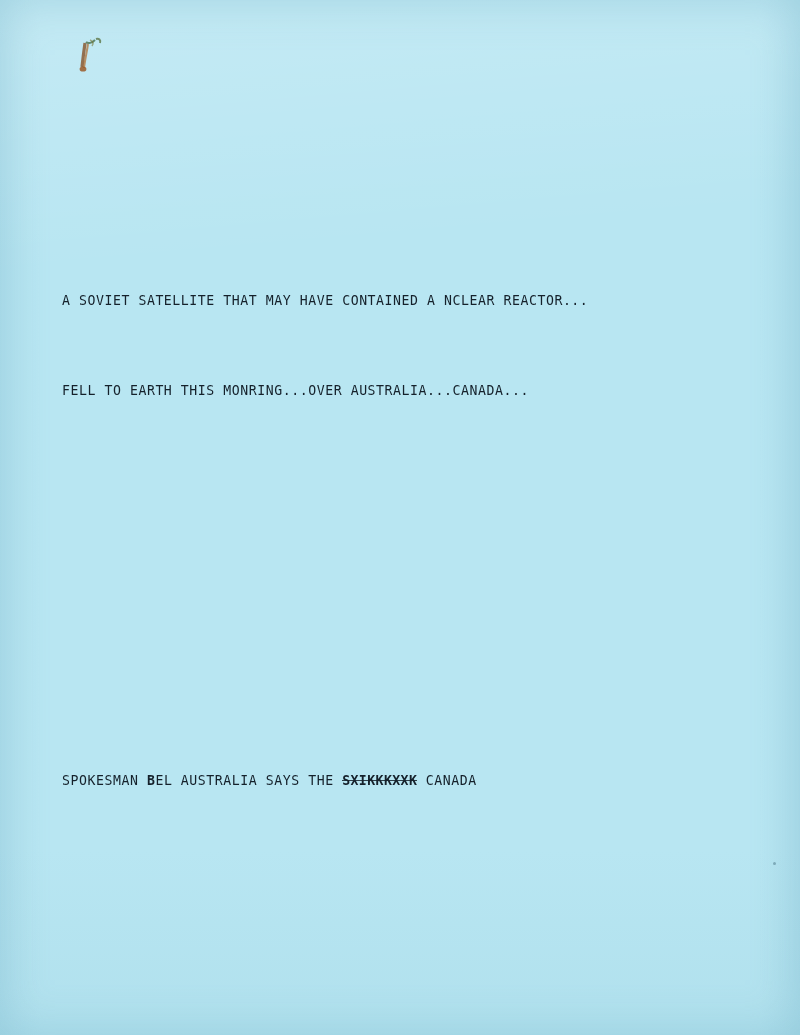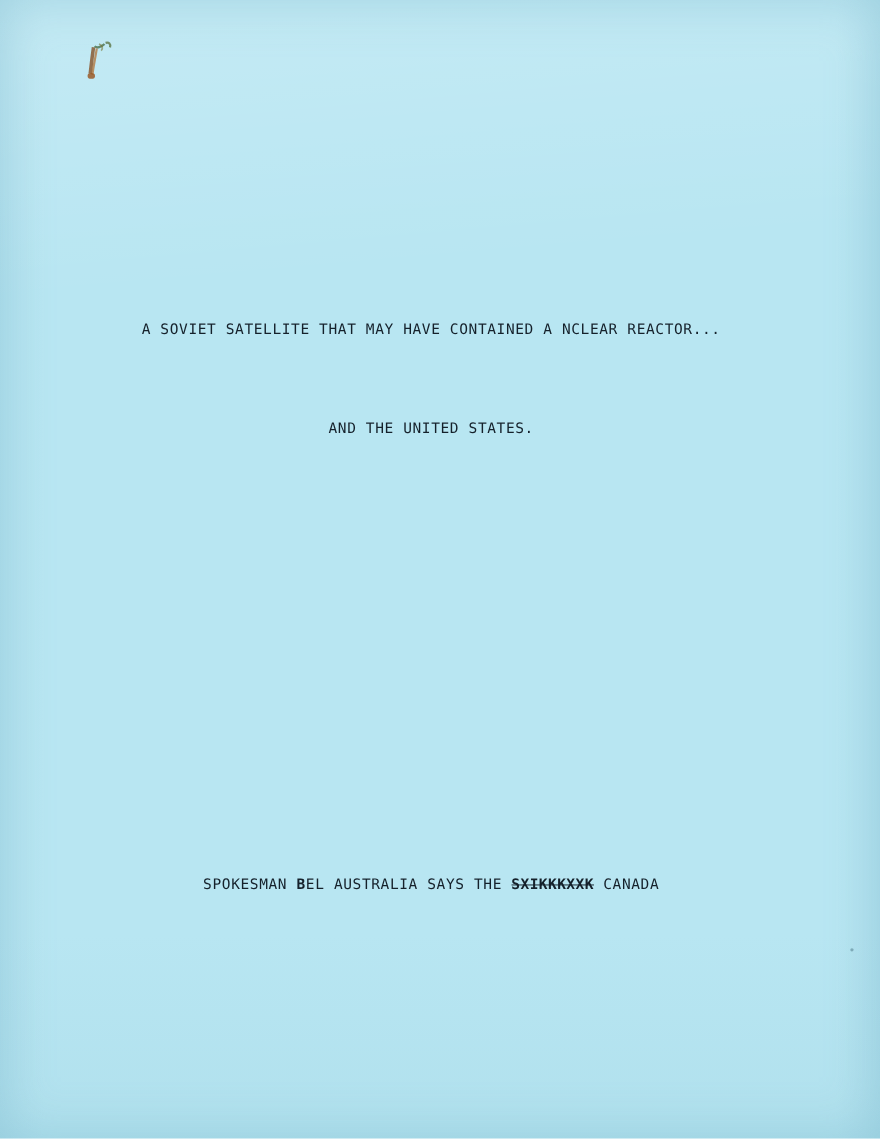--- a/index.html
+++ b/index.html
@@ -61,30 +61,28 @@
     margin: 0 0 0 0;
   }
   .gap {
     height: 30px;
   }
 
   .line {
     display: block;
     white-space: pre;
     position: relative;
-    text-align: center;
   }
 
   
   .struck {
     position: relative;
     display: inline-block;
     font-weight: 700;
     letter-spacing: 0.4px;
-    margin-top: 24px;
   }
   .struck::after {
     content: "";
     position: absolute;
     left: 0;
     right: 0;
     top: 46%;
     height: 1.6px;
     background: #15212b;
     opacity: 0.85;
@@ -115,21 +113,21 @@
     <path d="M13 9 C12 16, 11 24, 10 33" stroke="#8a5a32" stroke-width="3.2" fill="none" opacity="0.85"></path>
     <path d="M16 10 C15 17, 13 26, 12 34" stroke="#b06a2a" stroke-width="2" fill="none" opacity="0.7"></path>
     <ellipse cx="11" cy="35" rx="3.4" ry="2.6" fill="#9a5a28" opacity="0.85"></ellipse>
     <path d="M18 6 C21 7, 22 10, 20 12" stroke="#7a7a3a" stroke-width="1.6" fill="none" opacity="0.6"></path>
   </svg>
 
   <div class="typed">
 
     <div class="para">
       <span class="line">A SOVIET SATELLITE THAT MAY HAVE CONTAINED A NCLEAR REACTOR...</span>
-      <span class="line">AND THE UNITED STATES.</span>
+      <span class="line">FELL TO EARTH THIS MONRING...OVER AUSTRALIA...CANADA...</span>
     </div>
 
     <div class="gap"></div>
 
     <div class="para">
 
       <span class="line"><span>SPOKESMAN </span><span class="bold-ov">B</span><span>EL AUSTRALIA SAYS THE </span><span class="struck">SXIKKKXXK</span><span> CANADA</span></span>
 
       
 

